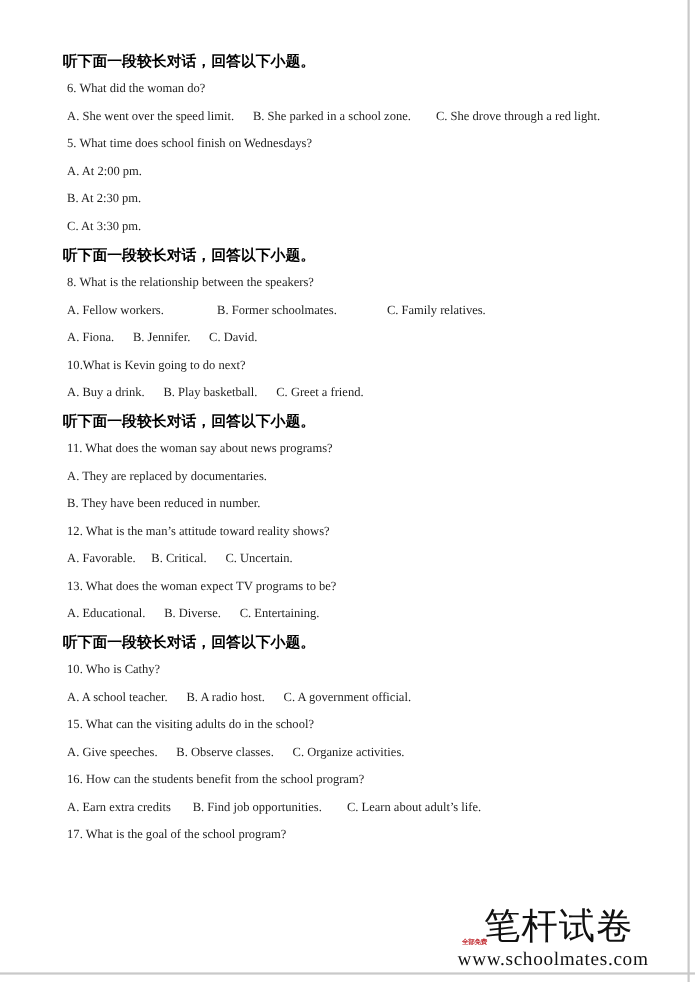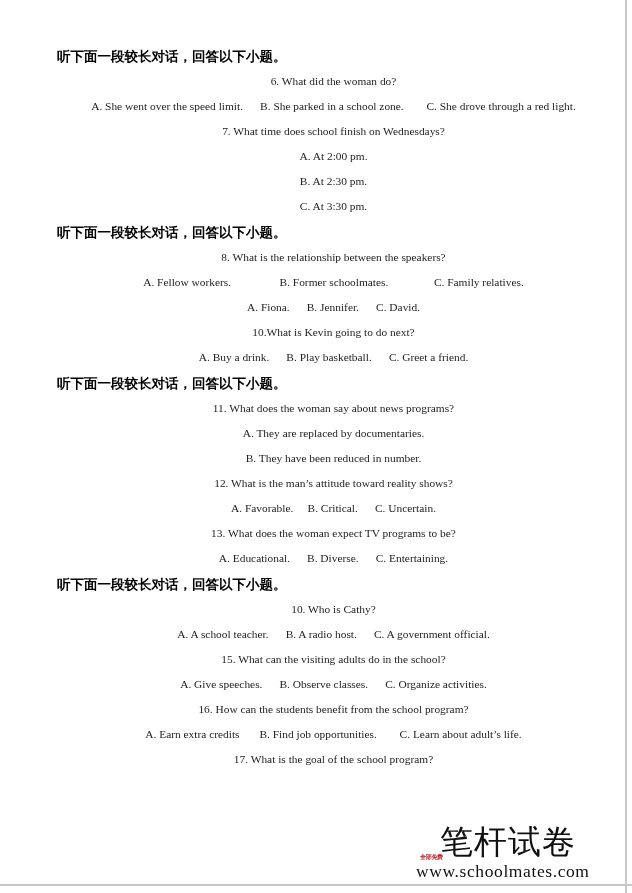--- a/index.html
+++ b/index.html
@@ -56,24 +56,23 @@
     color: #000000;
   }
   .section-block + .section-block .section-heading {
     margin-top: 4px;
   }
 
   
   .q-line {
     font-size: 11.4px;
     line-height: 14px;
-    margin: 0 0 11px 16px;
+    margin: 0 0 11px 4px;
     white-space: pre;
     color: #1c1c1c;
-    text-align: center;
   }
   .q-line.opts {
     margin-bottom: 11px;
   }
 
   
   .watermark {
     position: absolute;
     left: 398px;
     top: 826px;
@@ -120,21 +119,21 @@
 <body>
 
 <div class="page-right-rule"></div>
 <div class="page-bottom-rule"></div>
 
 <div class="page" id="page-body">
     <div class="section-block">
       <div class="section-heading">听下面一段较长对话，回答以下小题。</div>
       <div class="q-line">6. What did the woman do?</div>
       <div class="q-line opts">A. She went over the speed limit.      B. She parked in a school zone.        C. She drove through a red light.</div>
-      <div class="q-line">7. What time does school finish on Wednesdays?</div>
+      <div class="q-line">5. What time does school finish on Wednesdays?</div>
       <div class="q-line opts">A. At 2:00 pm.</div>
       <div class="q-line opts">B. At 2:30 pm.</div>
       <div class="q-line opts">C. At 3:30 pm.</div>
     </div>
     <div class="section-block">
       <div class="section-heading">听下面一段较长对话，回答以下小题。</div>
       <div class="q-line">8. What is the relationship between the speakers?</div>
       <div class="q-line opts">A. Fellow workers.                 B. Former schoolmates.                C. Family relatives.</div>
       <div class="q-line opts">A. Fiona.      B. Jennifer.      C. David.</div>
       <div class="q-line">10.What is Kevin going to do next?</div>

